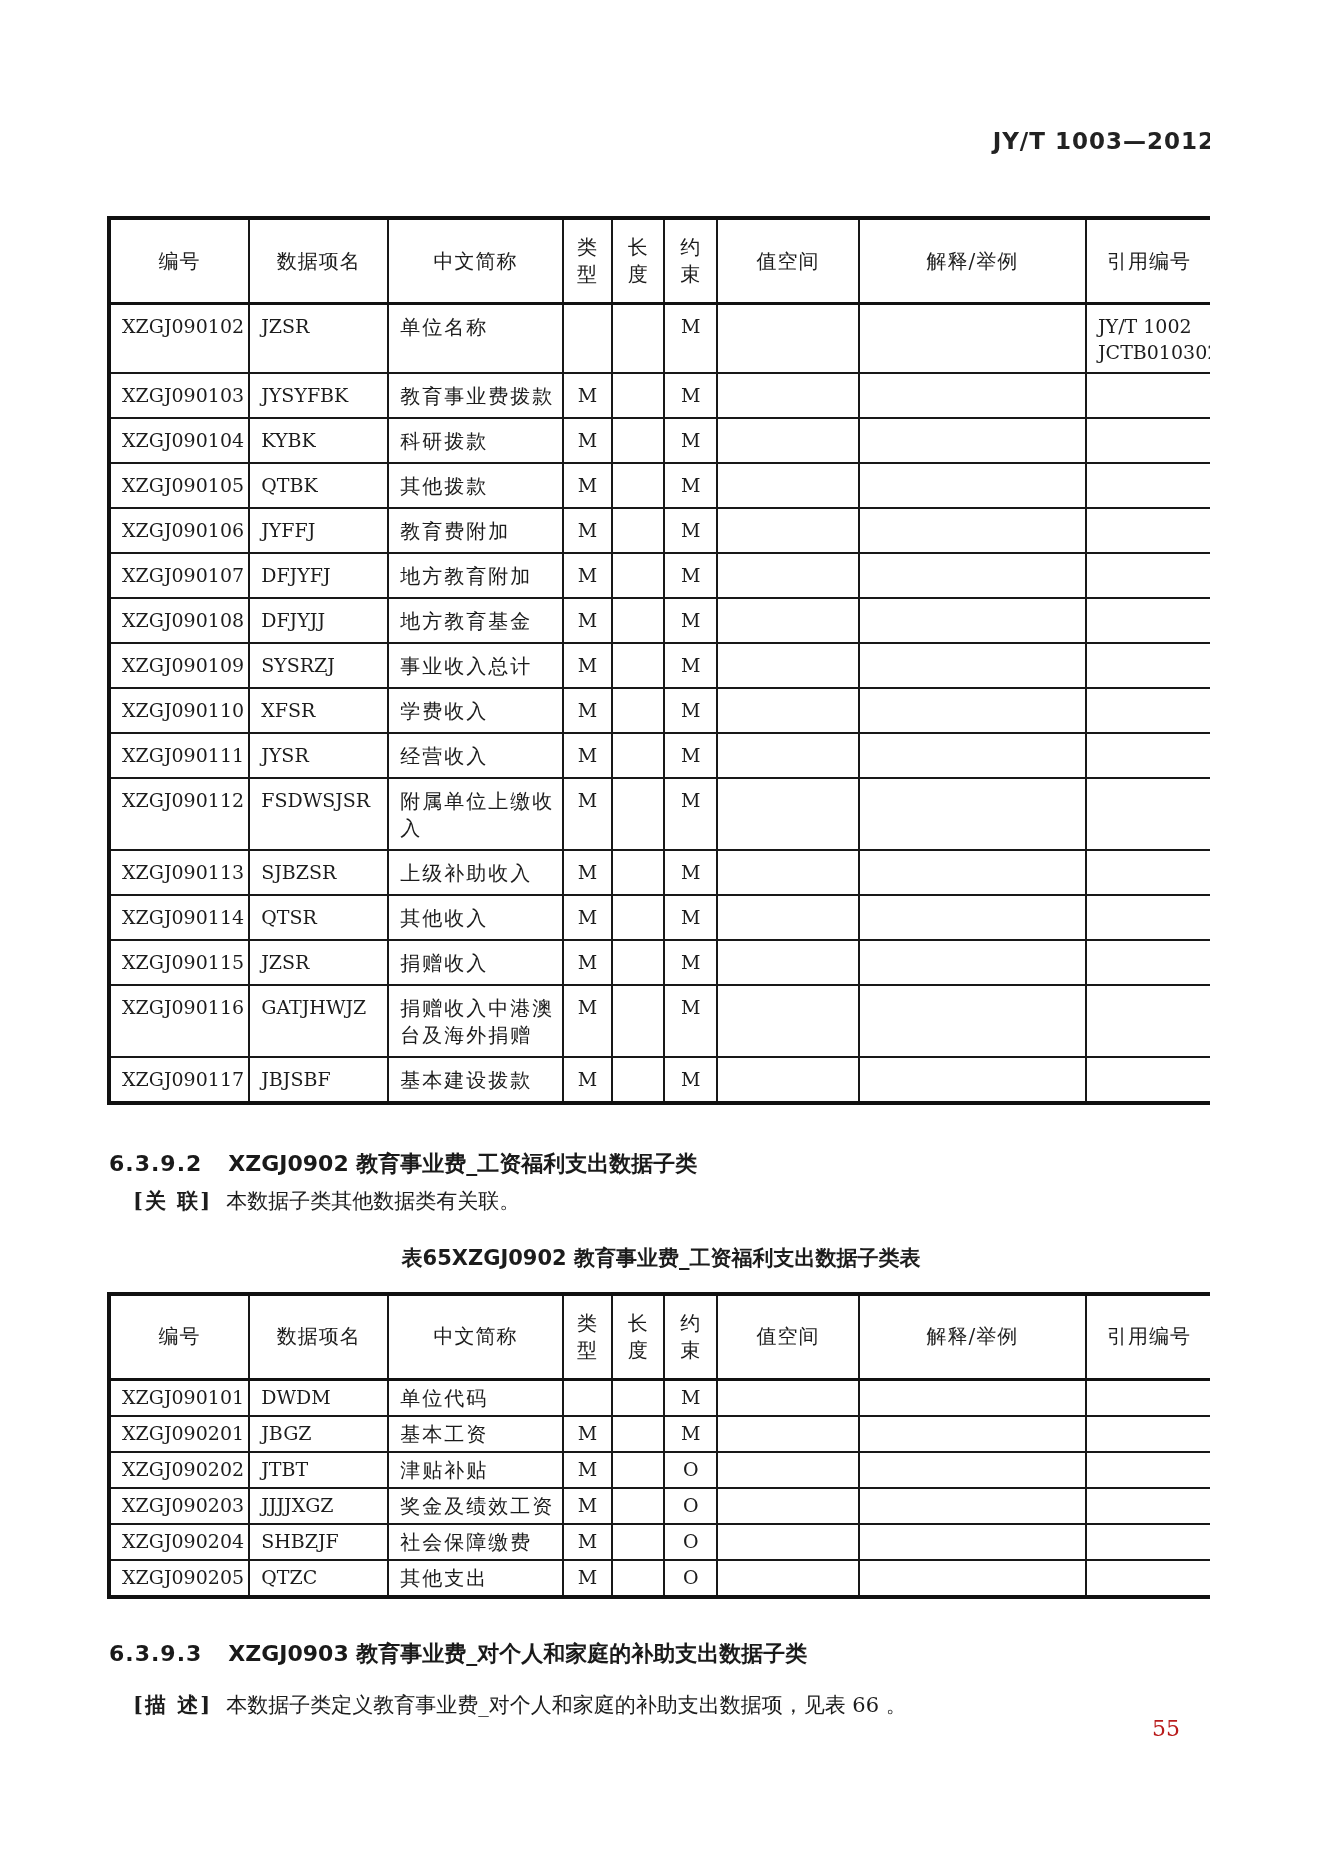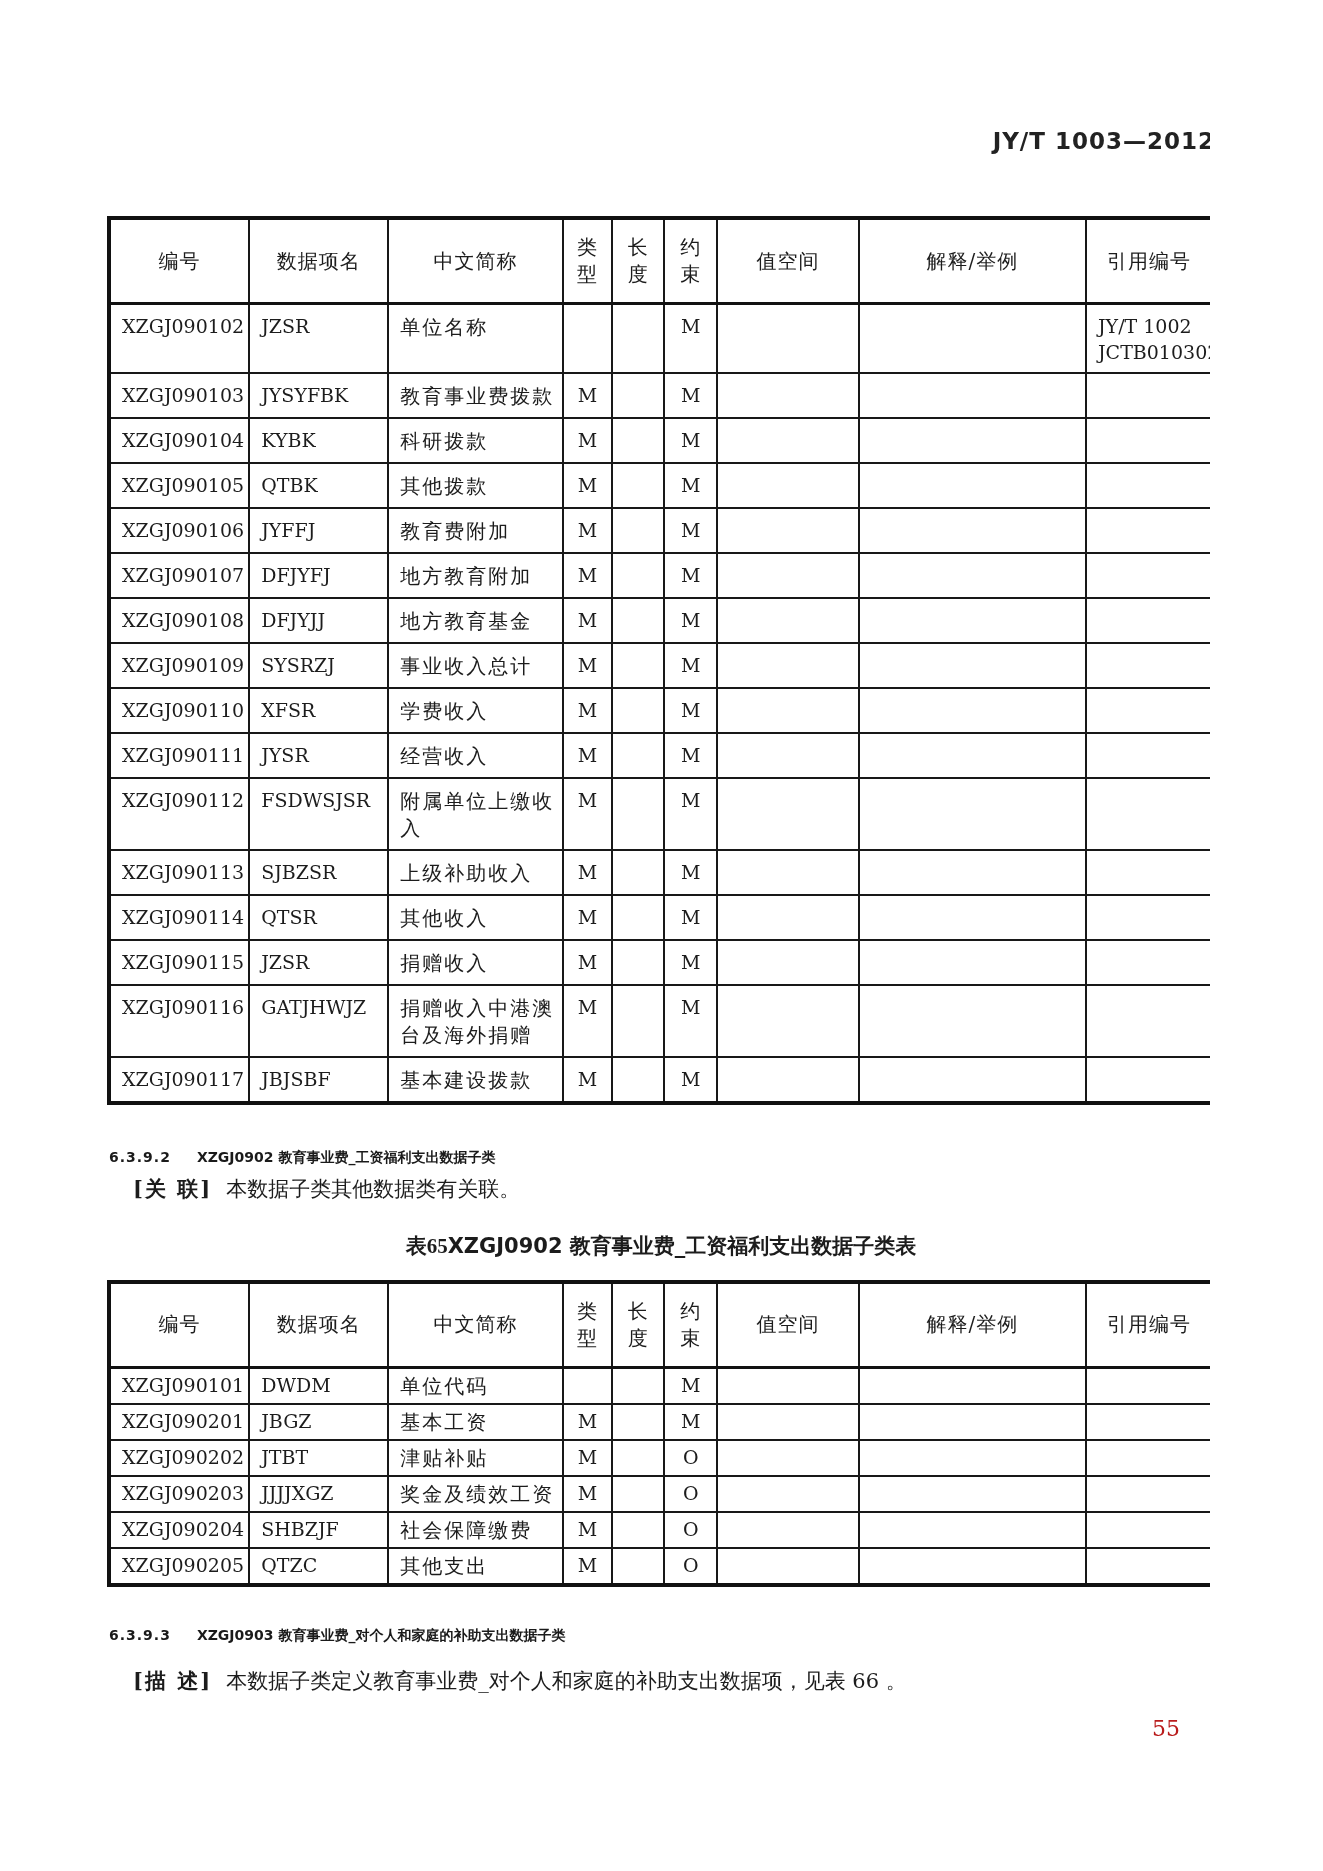--- a/index.html
+++ b/index.html
@@ -60,42 +60,42 @@
   .dtable td:nth-child(5),
   .dtable td:nth-child(6){text-align:center;padding-left:2px;padding-right:2px;}
   .dtable td:nth-child(3){letter-spacing:2px;font-size:20px;}
   .t64 tbody tr{height:44px;}
   .t65 tbody tr{height:34px;}
   .t65 tbody td{padding:4px 6px 3px 11px;}
   .sec-heading{
     margin:44px 0 0 2px;
     font-family:"DejaVu Sans","Liberation Sans",sans-serif;
     font-weight:bold;
-    font-size:14px;
+    font-size:22px;
     color:#1a1a1a;
   }
   .sec-heading .sec-num{margin-right:26px;letter-spacing:1px;}
   .para{
     margin:20px 0 0 26px;
     font-size:21px;
     line-height:1.5;
   }
   .para .plabel{
     font-weight:bold;
     margin-right:14px;
     letter-spacing:2px;
   }
   .tbl-caption{
     margin-top:26px;
     text-align:center;
     font-family:"DejaVu Sans","Liberation Sans",sans-serif;
     font-weight:bold;
     font-size:21px;
   }
-  .tbl-caption .cap-num{font-family:Liberation Serif, serif;}
+  .tbl-caption .cap-num{}
   .page-number{
     position:absolute;
     top:1716px;
     left:1152px;
     font-size:22px;
     color:#b91c1c;
   }
 </style>
 </head>
 <body>

